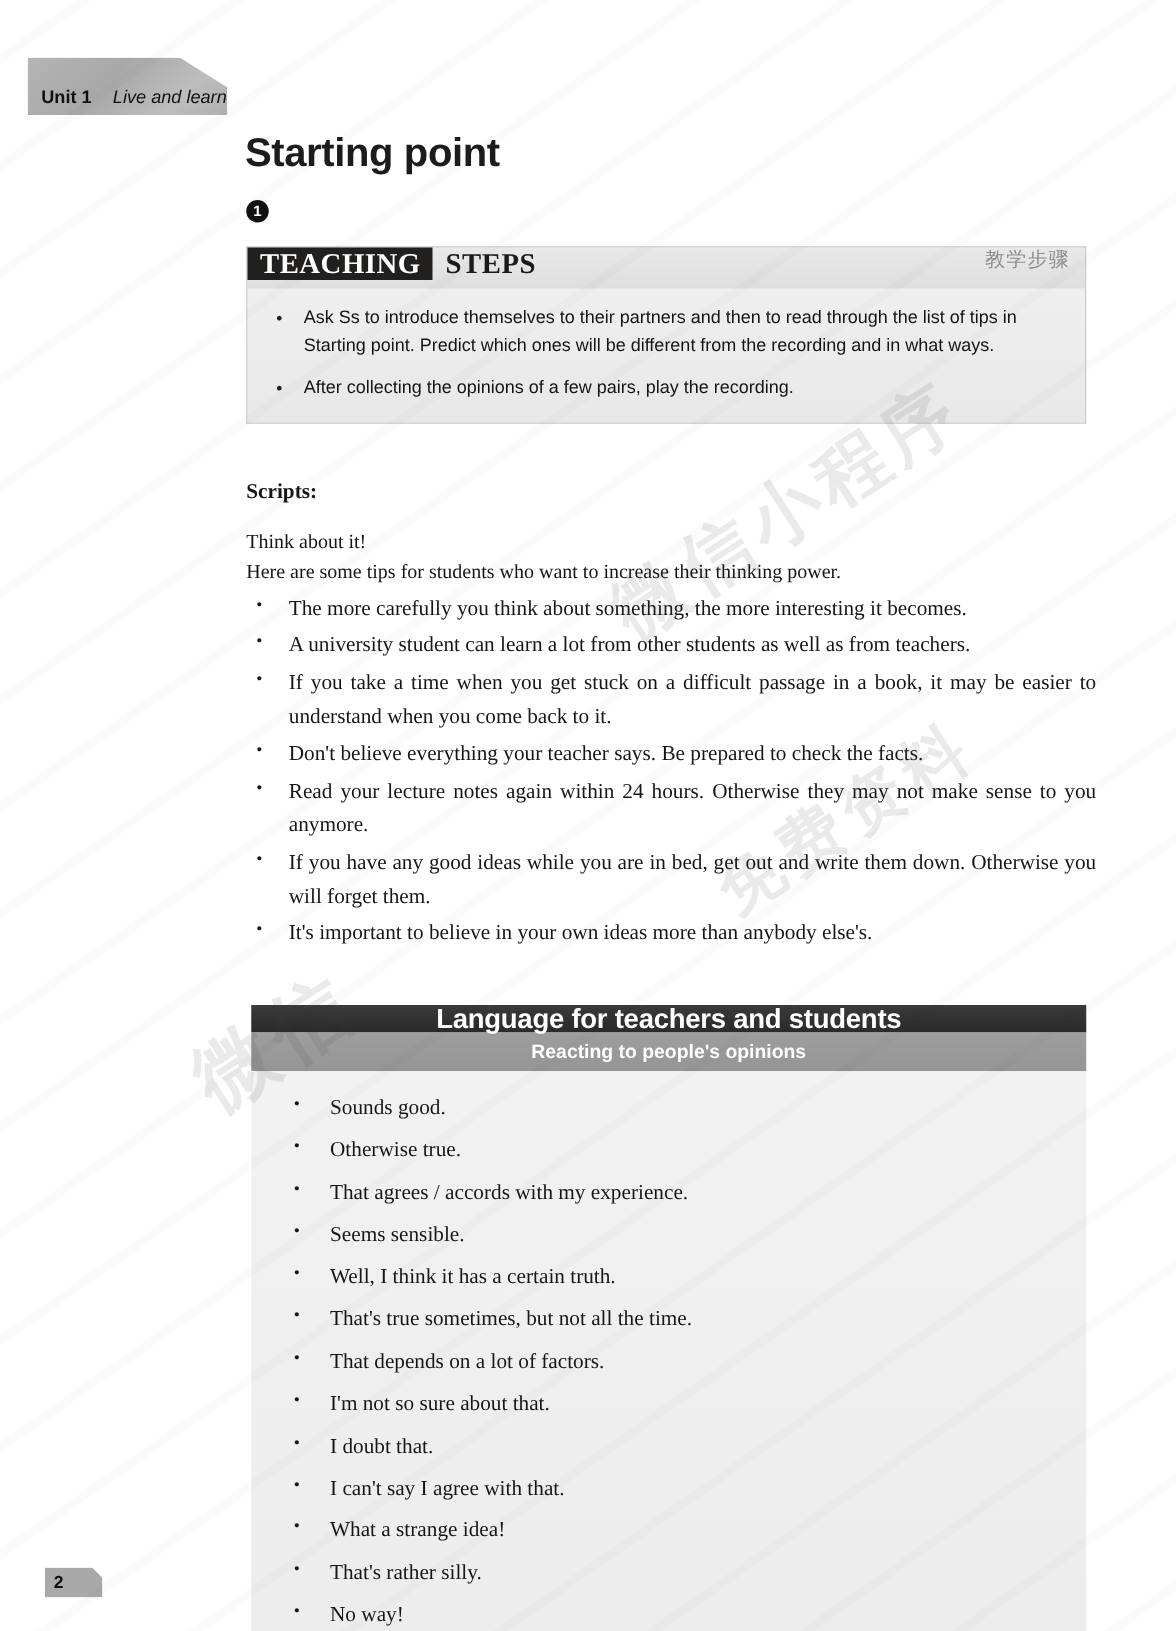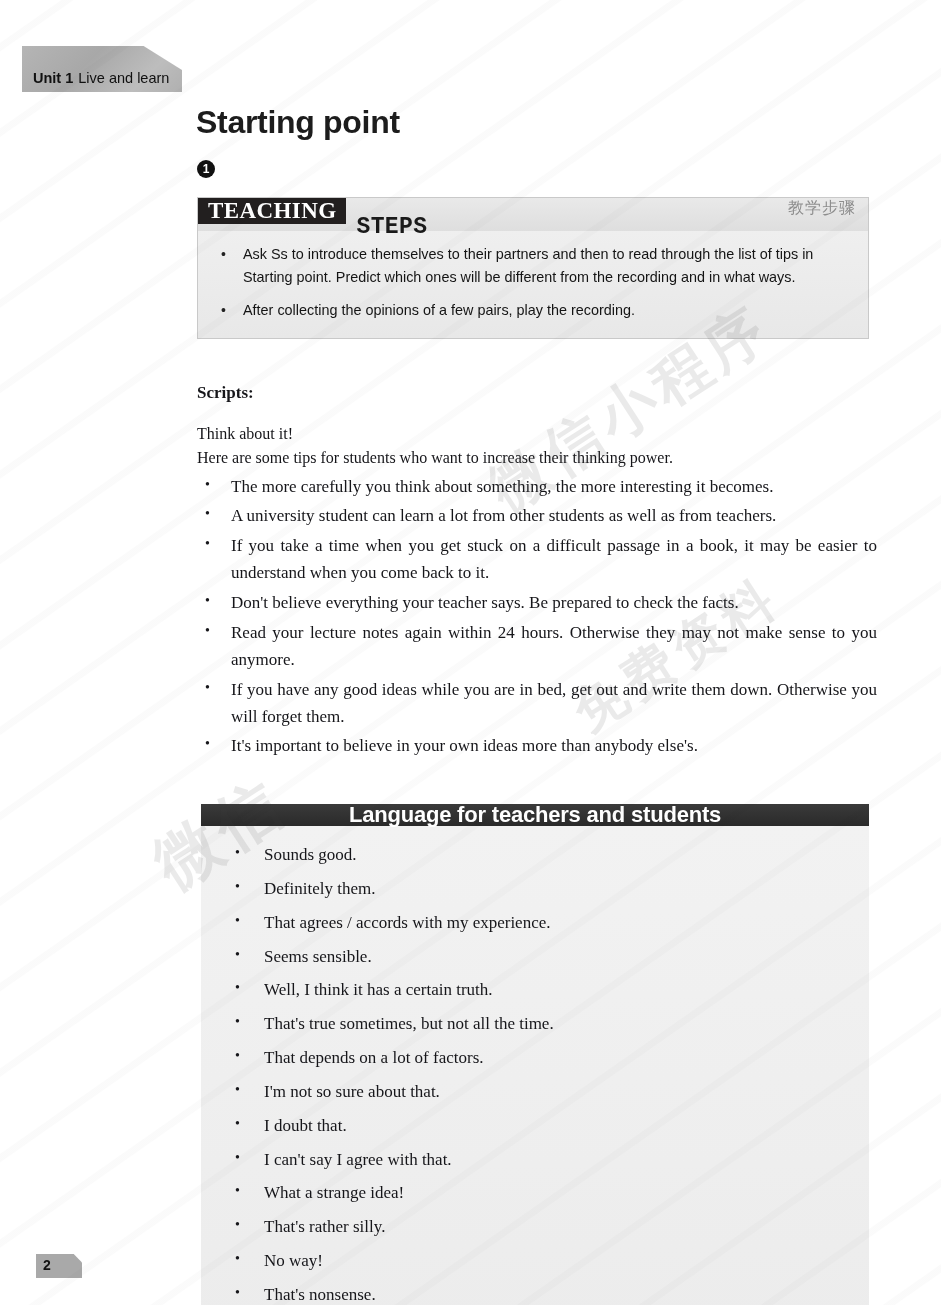--- a/index.html
+++ b/index.html
@@ -68,21 +68,21 @@
   .unit-line {
     position: absolute;
     left: 33px;
     top: 70px;
     z-index: 3;
     font-size: 14.5px;
     white-space: nowrap;
     color: #111;
   }
   .unit-line .u-num { font-weight: bold; }
-  .unit-line .u-title { font-weight: normal; margin-left: 5px; }
+  .unit-line .u-title { font-weight: normal; margin-left: 17px; font-style: italic; }
 
   
   .starting-point {
     position: absolute;
     left: 196px;
     top: 104px;
     font-size: 32px;
     font-weight: bold;
     letter-spacing: -0.3px;
     color: #1c1c1c;
@@ -128,25 +128,25 @@
     font-family: "Liberation Serif", serif;
     font-weight: bold;
     font-size: 23px;
     letter-spacing: 0.4px;
     padding: 0 10px;
     display: flex;
     align-items: center;
   }
   .teach-header .th-light {
     color: #1a1a1a;
-    font-family: Liberation Mono, monospace;
+    font-family: Liberation Serif, serif;
     font-weight: bold;
     font-size: 23px;
     letter-spacing: 0.4px;
-    padding: 16px 10px;
+    padding: 0 10px;
     display: flex;
     align-items: center;
   }
   .teach-header .th-cn {
     margin-left: auto;
     color: #8d8d8d;
     font-family: "DejaVu Sans", sans-serif;
     font-size: 16px;
     padding: 0 12px;
     display: flex;
@@ -361,28 +361,29 @@
         </div>
         <div class="script-item">
           <span class="bullet">•</span>
           <span class="txt"><span>It's important to believe in your own ideas </span><span class="u">more than</span><span> anybody else's.</span></span>
         </div>
       </div>
   </div>
 
   <div class="lang-box">
     <div class="lang-title">Language for teachers and students</div>
+    <div class="lang-sub">Reacting to people's opinions</div>
     <div class="lang-body" id="lang-list">
         <div class="lang-item">
           <span class="bullet">•</span>
           <span>Sounds good.</span>
         </div>
         <div class="lang-item">
           <span class="bullet">•</span>
-          <span>Definitely them.</span>
+          <span>Otherwise true.</span>
         </div>
         <div class="lang-item">
           <span class="bullet">•</span>
           <span>That agrees / accords with my experience.</span>
         </div>
         <div class="lang-item">
           <span class="bullet">•</span>
           <span>Seems sensible.</span>
         </div>
         <div class="lang-item">

